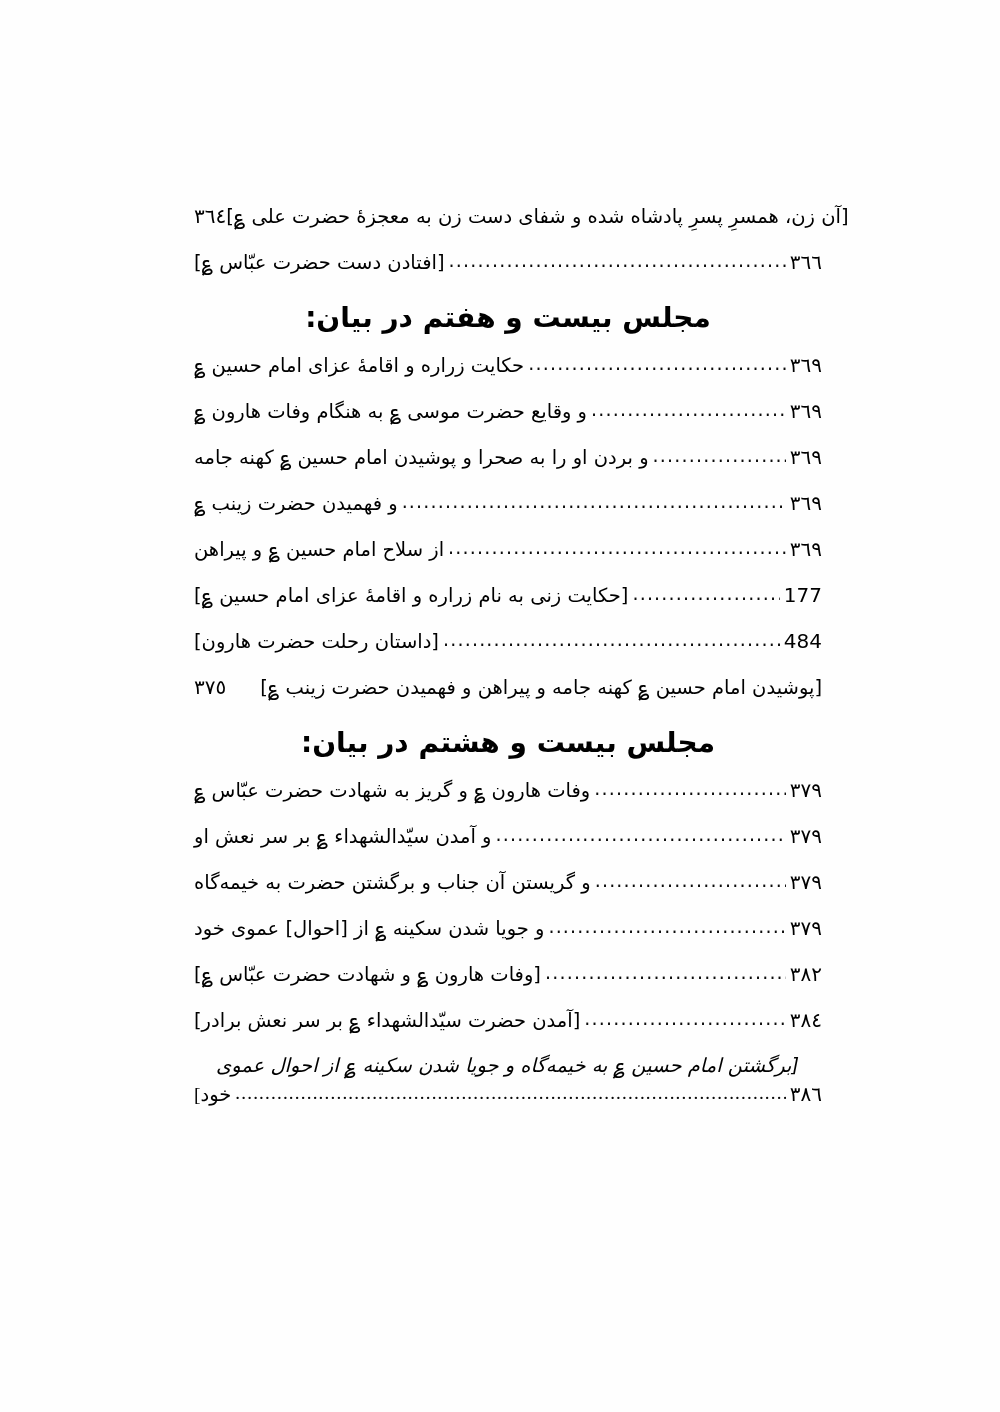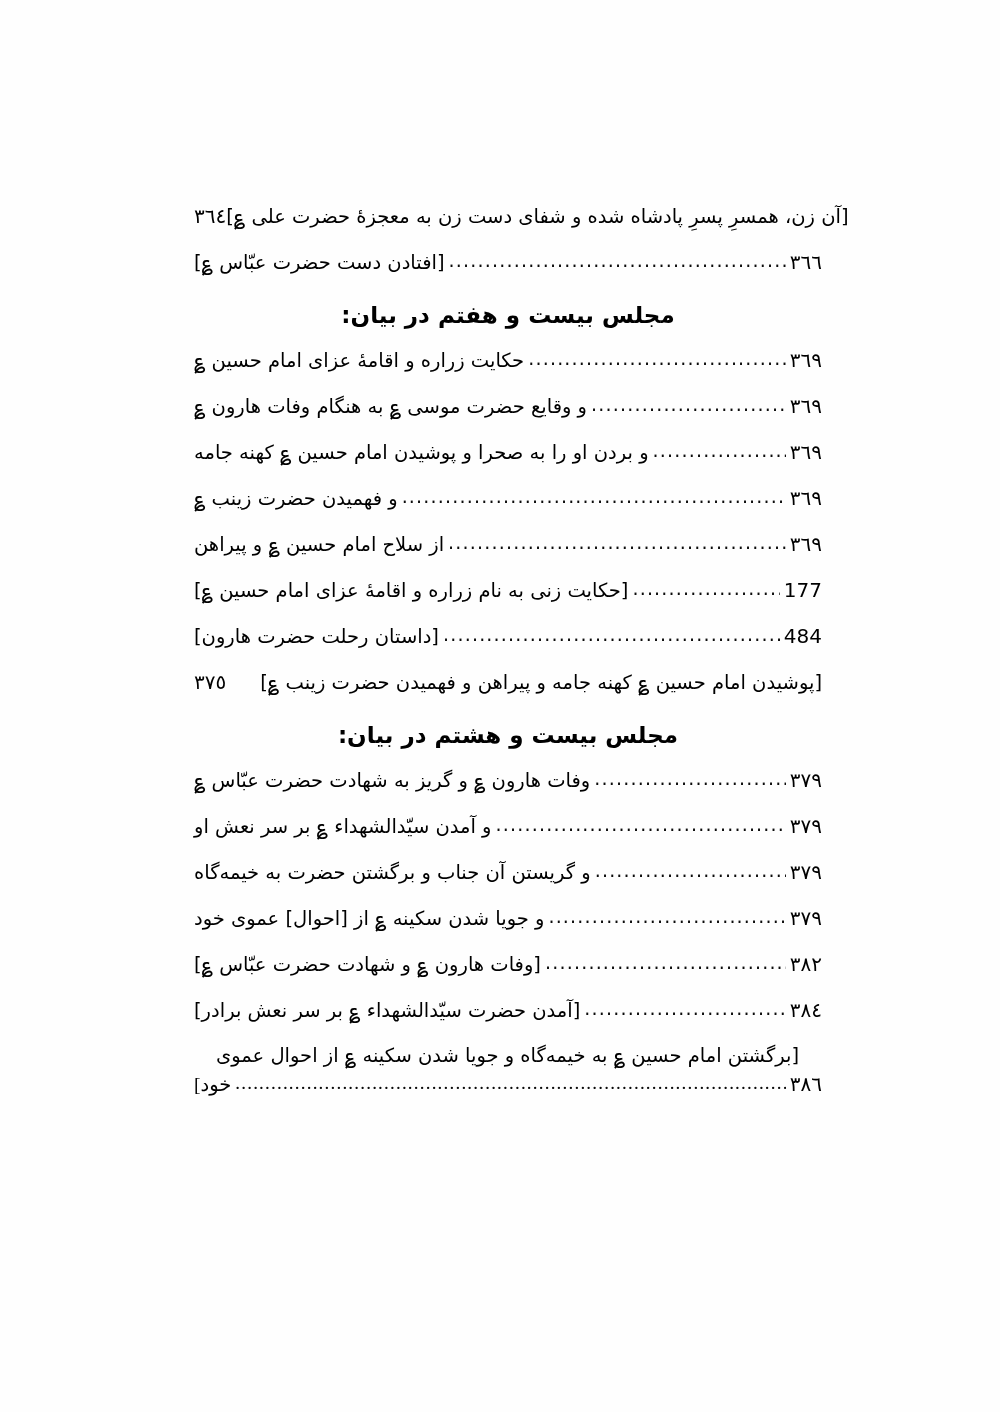--- a/index.html
+++ b/index.html
@@ -30,21 +30,21 @@
     right: 178px;
     left: 194px;
     direction: rtl;
     text-align: right;
   }
 
   
   .heading {
     text-align: center;
     font-weight: bold;
-    font-size: 23px;
+    font-size: 28px;
     line-height: 1.0;
     margin: 30px 0 22px 0;
     letter-spacing: -0.2px;
   }
 
   
   .entry {
     display: flex;
     flex-direction: row-reverse;
     align-items: baseline;
@@ -82,21 +82,21 @@
     font-size: 20px;
   }
   .entry.nodots { justify-content: space-between; }
 
   
   .entry.wrap-first {
     margin-bottom: 6px;
     justify-content: flex-start;
     padding-left: 22px;
   }
-  .entry.wrap-first .title { flex: 0 0 auto; }
+  .entry.wrap-first .title { flex: 0 0 auto; font-style: italic; }
 
   .entry.wrap-cont {
     margin-bottom: 39px;
     font-family: Liberation Serif, serif;
   }
 </style>
 </head>
 <body>
 
 <div class="page">

